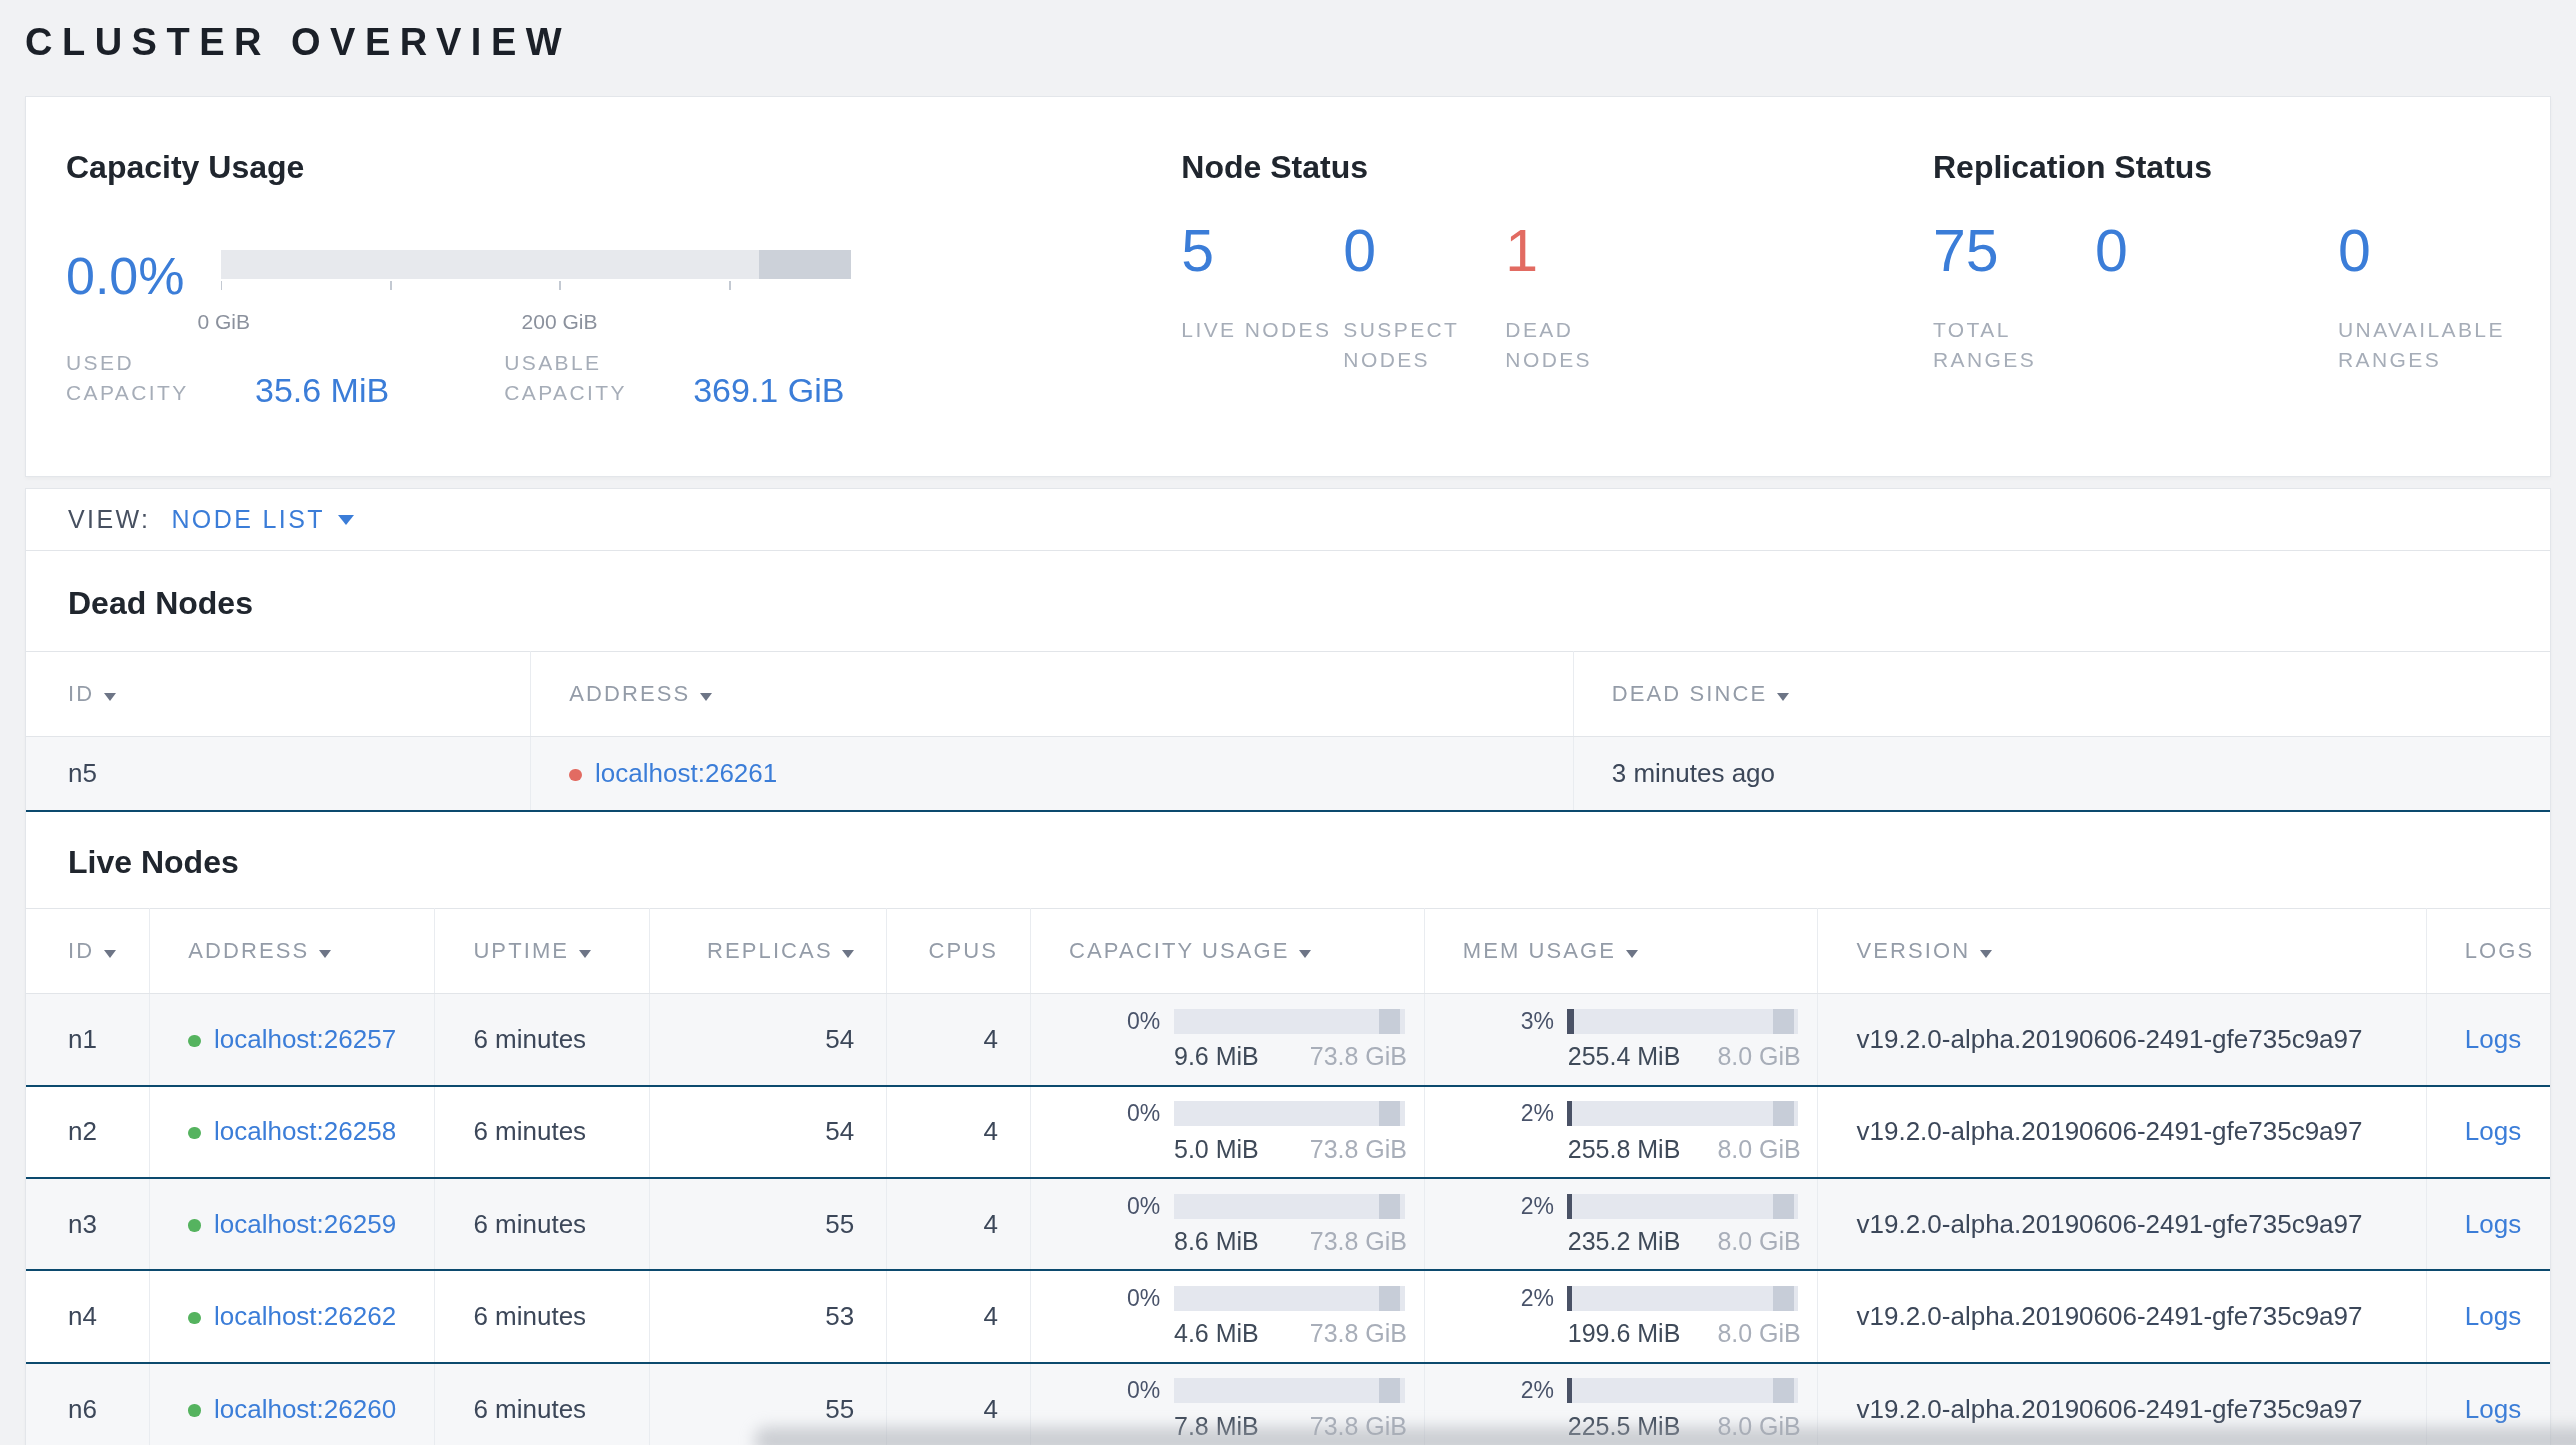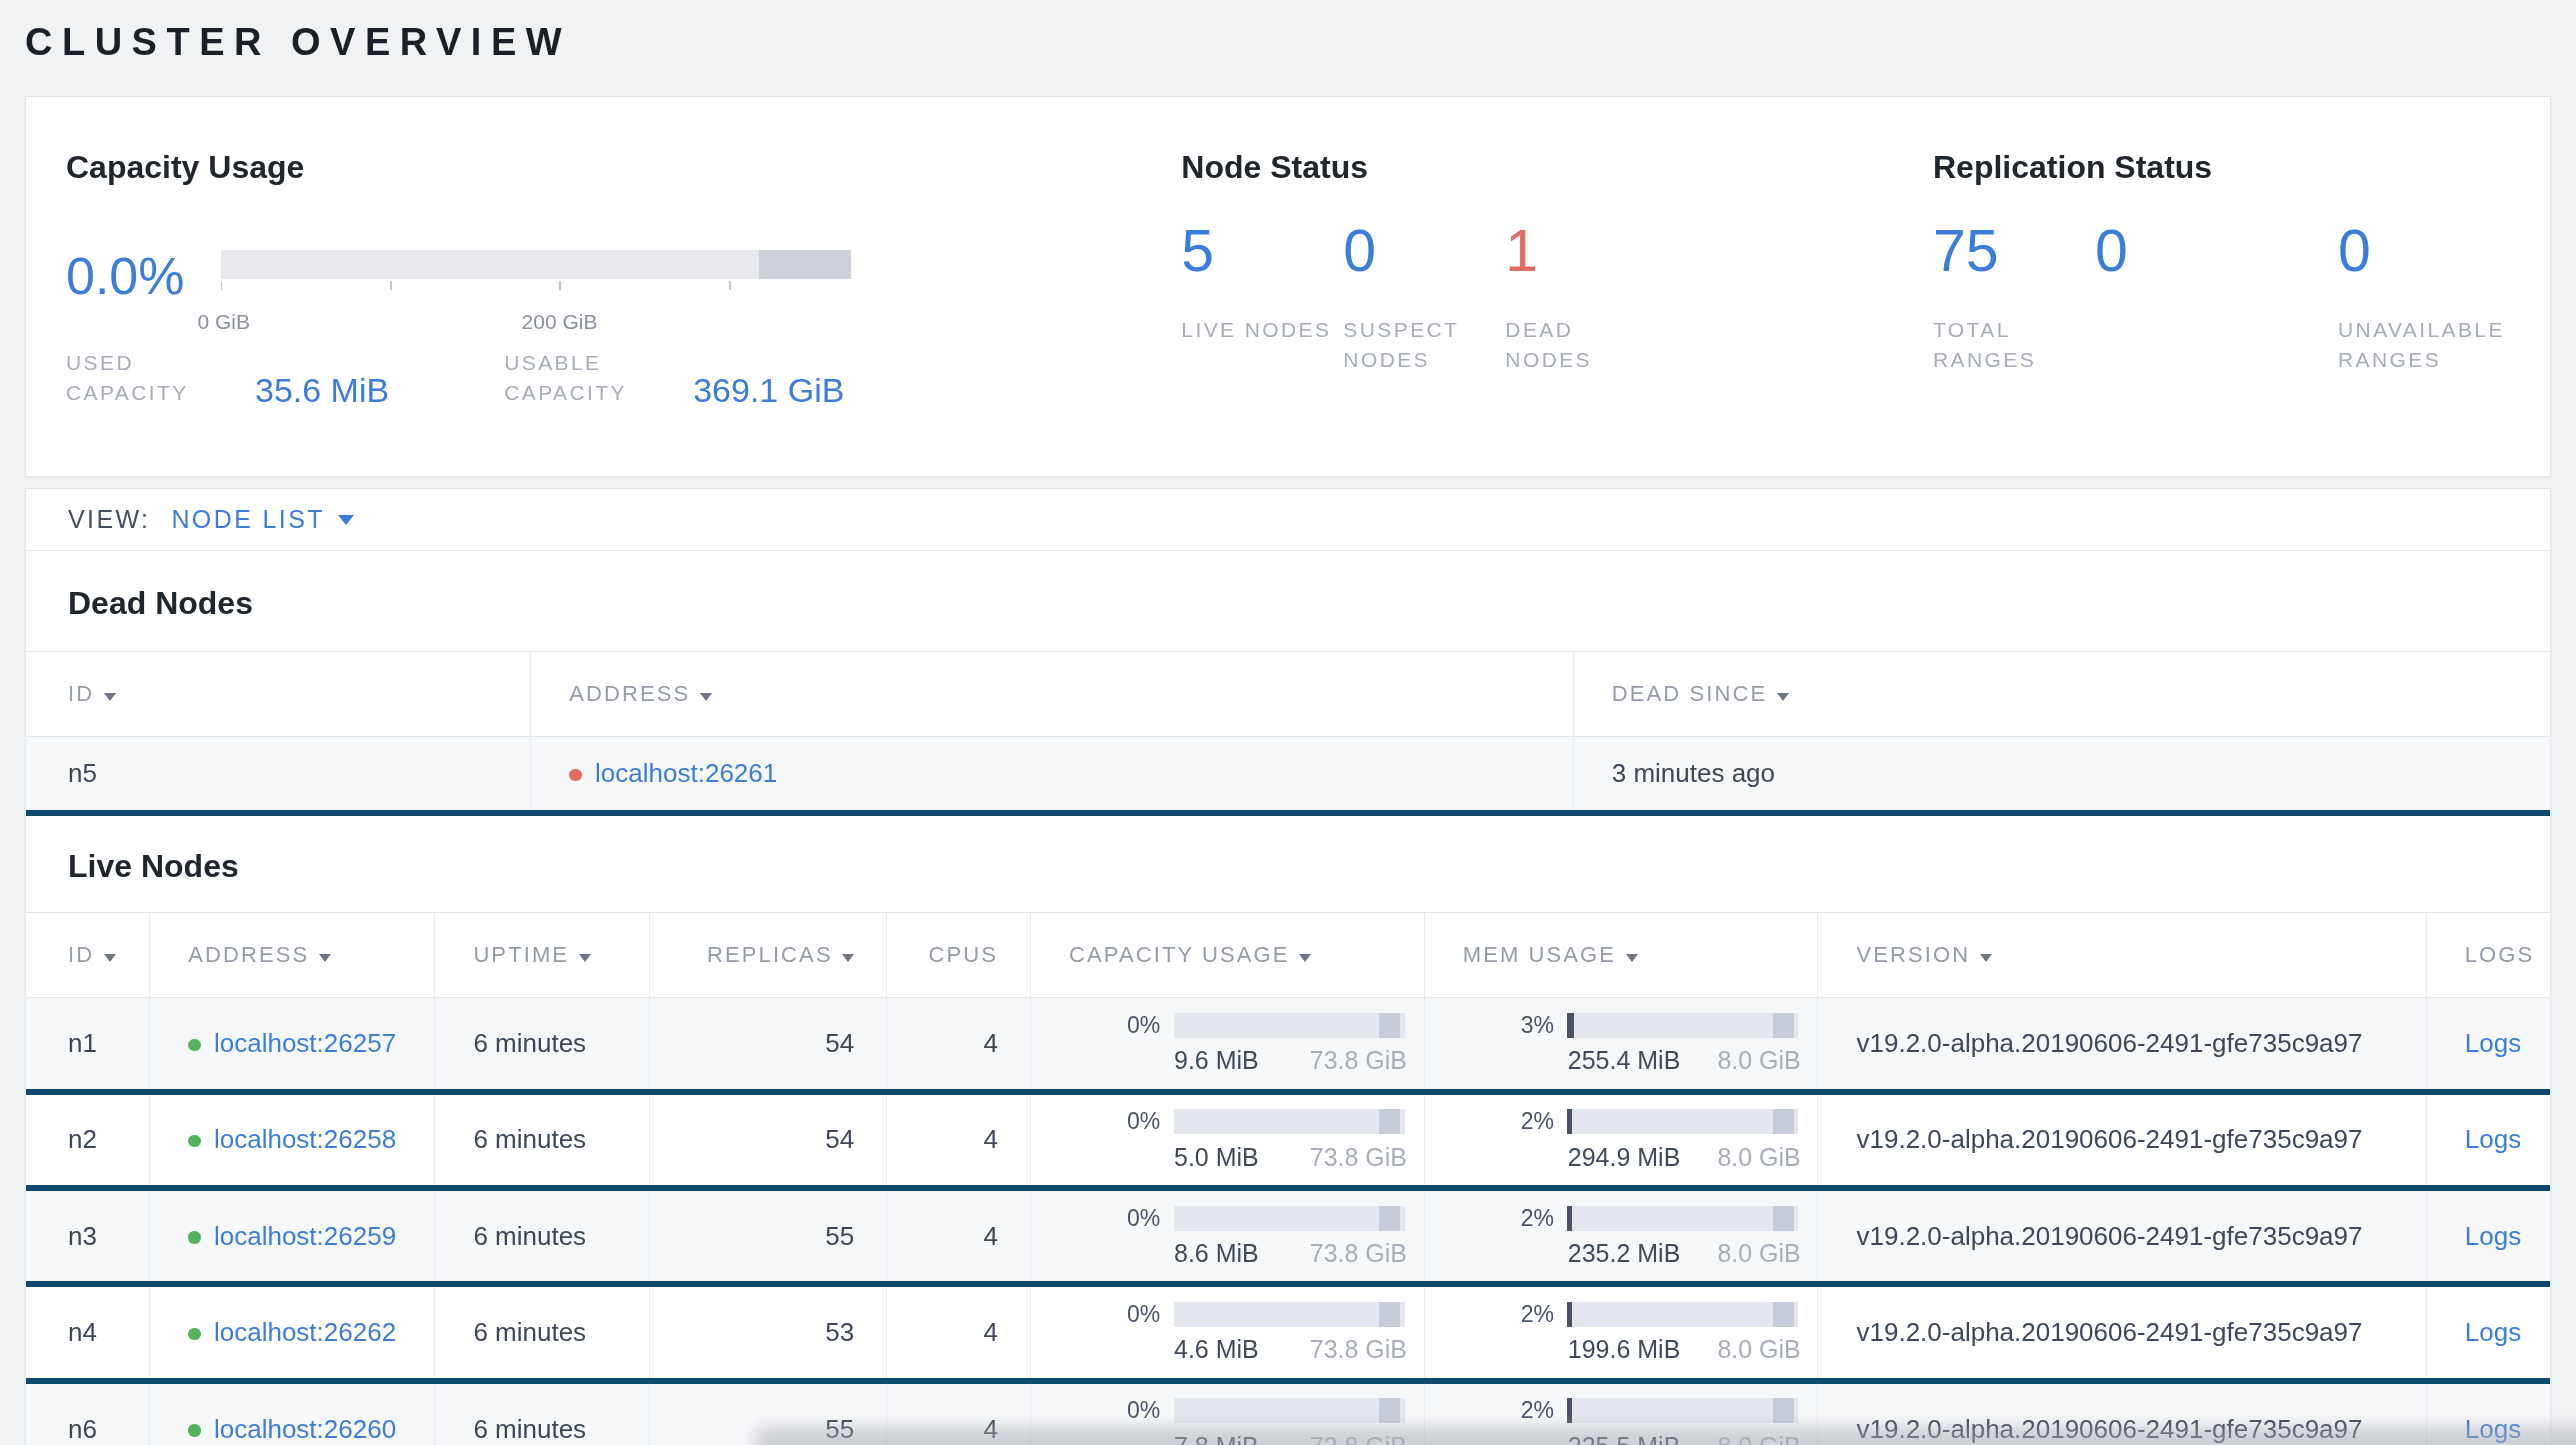--- a/index.html
+++ b/index.html
@@ -120,21 +120,21 @@
     border-bottom: 1px solid #e2e5e9;
     border-right: 1px solid #e9ecf0;
     white-space: nowrap;
     background: #ffffff;
     cursor: pointer;
   }
   .tbl th:last-child, .tbl td:last-child { border-right: none; }
   .tbl td {
     font-size: 26px; color: #3c4759;
     padding: 21px 19px 21px 38px;
-    border-bottom: 6px solid #0c4a6e;
+    border-bottom: 2px solid #0c4a6e;
     border-right: 1px solid #e9ecf0;
     vertical-align: middle;
     white-space: nowrap;
     overflow: hidden;
   }
   .tbl tbody tr:nth-child(odd) { background: #f6f7f9; }
   .tbl th.first, .tbl td.first { padding-left: 42px; }
   .tbl th.right { text-align: right; padding-right: 32px; }
   .tbl td.num { text-align: right; padding-right: 32px; }
   .tbl th.col-logs { text-align: right; padding-right: 42px; }
@@ -368,21 +368,21 @@
         </td>
         <td class="bar-cell">
           <div class="usage-top">
               <span class="usage-pct">2%</span>
             <div class="minibar">
                 <div class="fill" style="width: 2%;"></div>
                 <div class="marker"></div>
               </div>
             </div>
           <div class="usage-bottom">
-              <span class="usage-used">294.9 MiB</span>
+              <span class="usage-used">255.8 MiB</span>
               <span class="usage-total">8.0 GiB</span>
             </div>
         </td>
         <td>v19.2.0-alpha.20190606-2491-gfe735c9a97</td>
         <td class="col-logs"><a class="link">Logs</a></td>
       </tr>
 
       <tr>
         <td class="first">n3</td>
         <td><span class="dot green"></span><a class="link">localhost:26259</a></td>

